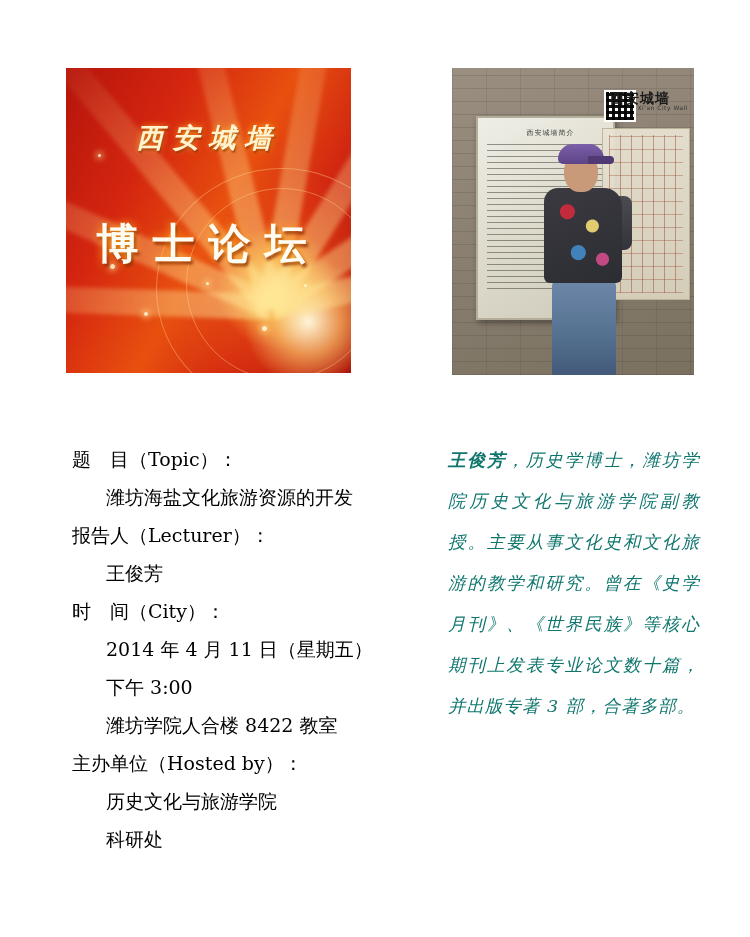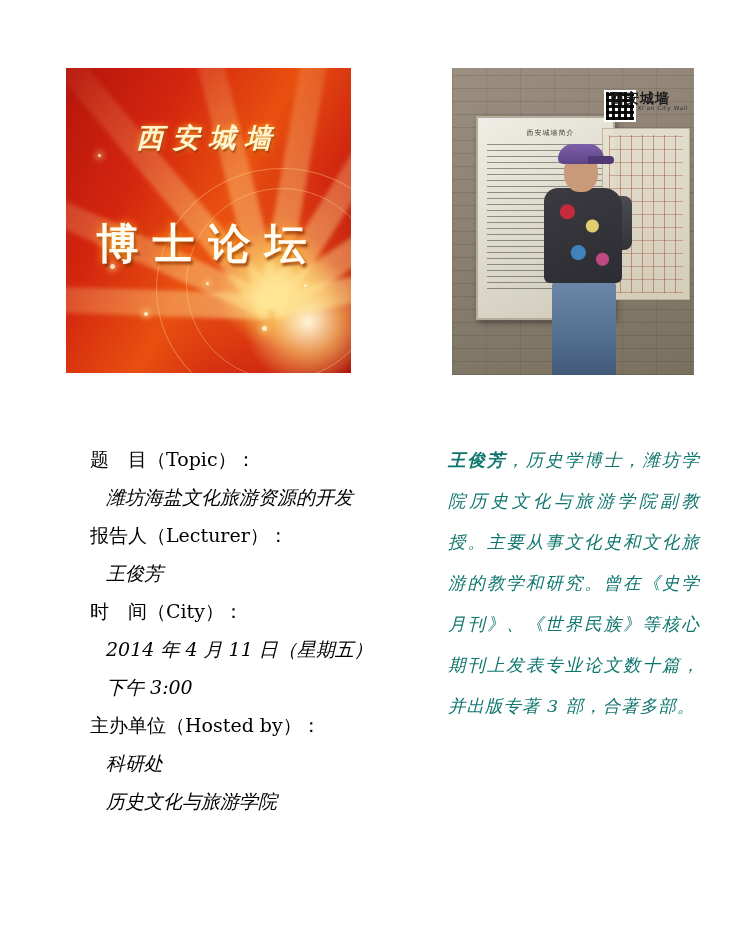--- a/index.html
+++ b/index.html
@@ -254,22 +254,22 @@
   .left-col {
     position: absolute;
     left: 72px;
     top: 440px;
     width: 330px;
     font-family: "DejaVu Serif", "Liberation Serif", serif;
     font-size: 19px;
     line-height: 38px;
     color: #000;
   }
-  .left-col .field { white-space: pre; margin-left: 18px; }
-  .left-col .value { padding-left: 34px; font-style: italic; }
+  .left-col .field { white-space: pre; }
+  .left-col .value { padding-left: 34px; }
 
   .right-col {
     position: absolute;
     left: 448px;
     top: 440px;
     width: 252px;
     font-family: "DejaVu Serif", "Liberation Serif", serif;
     font-size: 17.5px;
     line-height: 41px;
     letter-spacing: 1px;
@@ -328,20 +328,21 @@
 </div>
 
 <div class="left-col">
   <div class="field">题　目（Topic）：</div>
   <div class="value">潍坊海盐文化旅游资源的开发</div>
   <div class="field">报告人（Lecturer）：</div>
   <div class="value">王俊芳</div>
   <div class="field">时　间（City）：</div>
   <div class="value">2014 年 4 月 11 日（星期五）</div>
   <div class="value">下午 3:00</div>
+  <div class="value">潍坊学院人合楼 8422 教室</div>
   <div class="field">主办单位（Hosted by）：</div>
+  <div class="value">历史文化与旅游学院</div>
   <div class="value">科研处</div>
-  <div class="value">历史文化与旅游学院</div>
 </div>
 
 <div class="right-col">
   <span class="lead">王俊芳</span><span>，历史学博士，潍坊学院历史文化与旅游学院副教授。主要从事文化史和文化旅游的教学和研究。曾在《史学月刊》、《世界民族》等核心期刊上发表专业论文数十篇，并出版专著 3 部，合著多部。</span>
 </div>
 
 </body></html>

